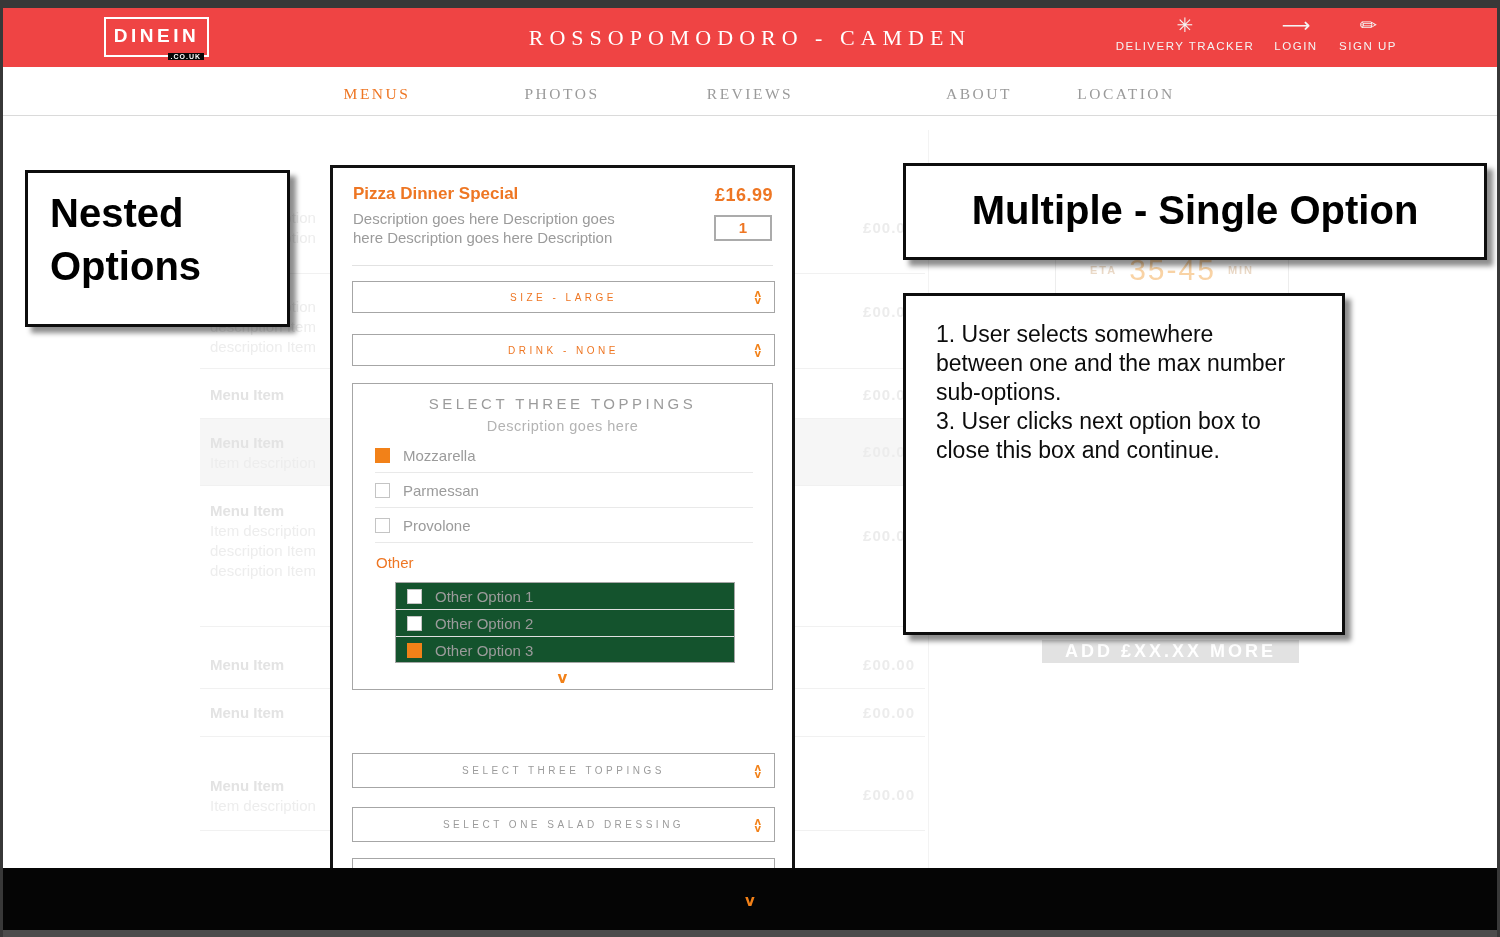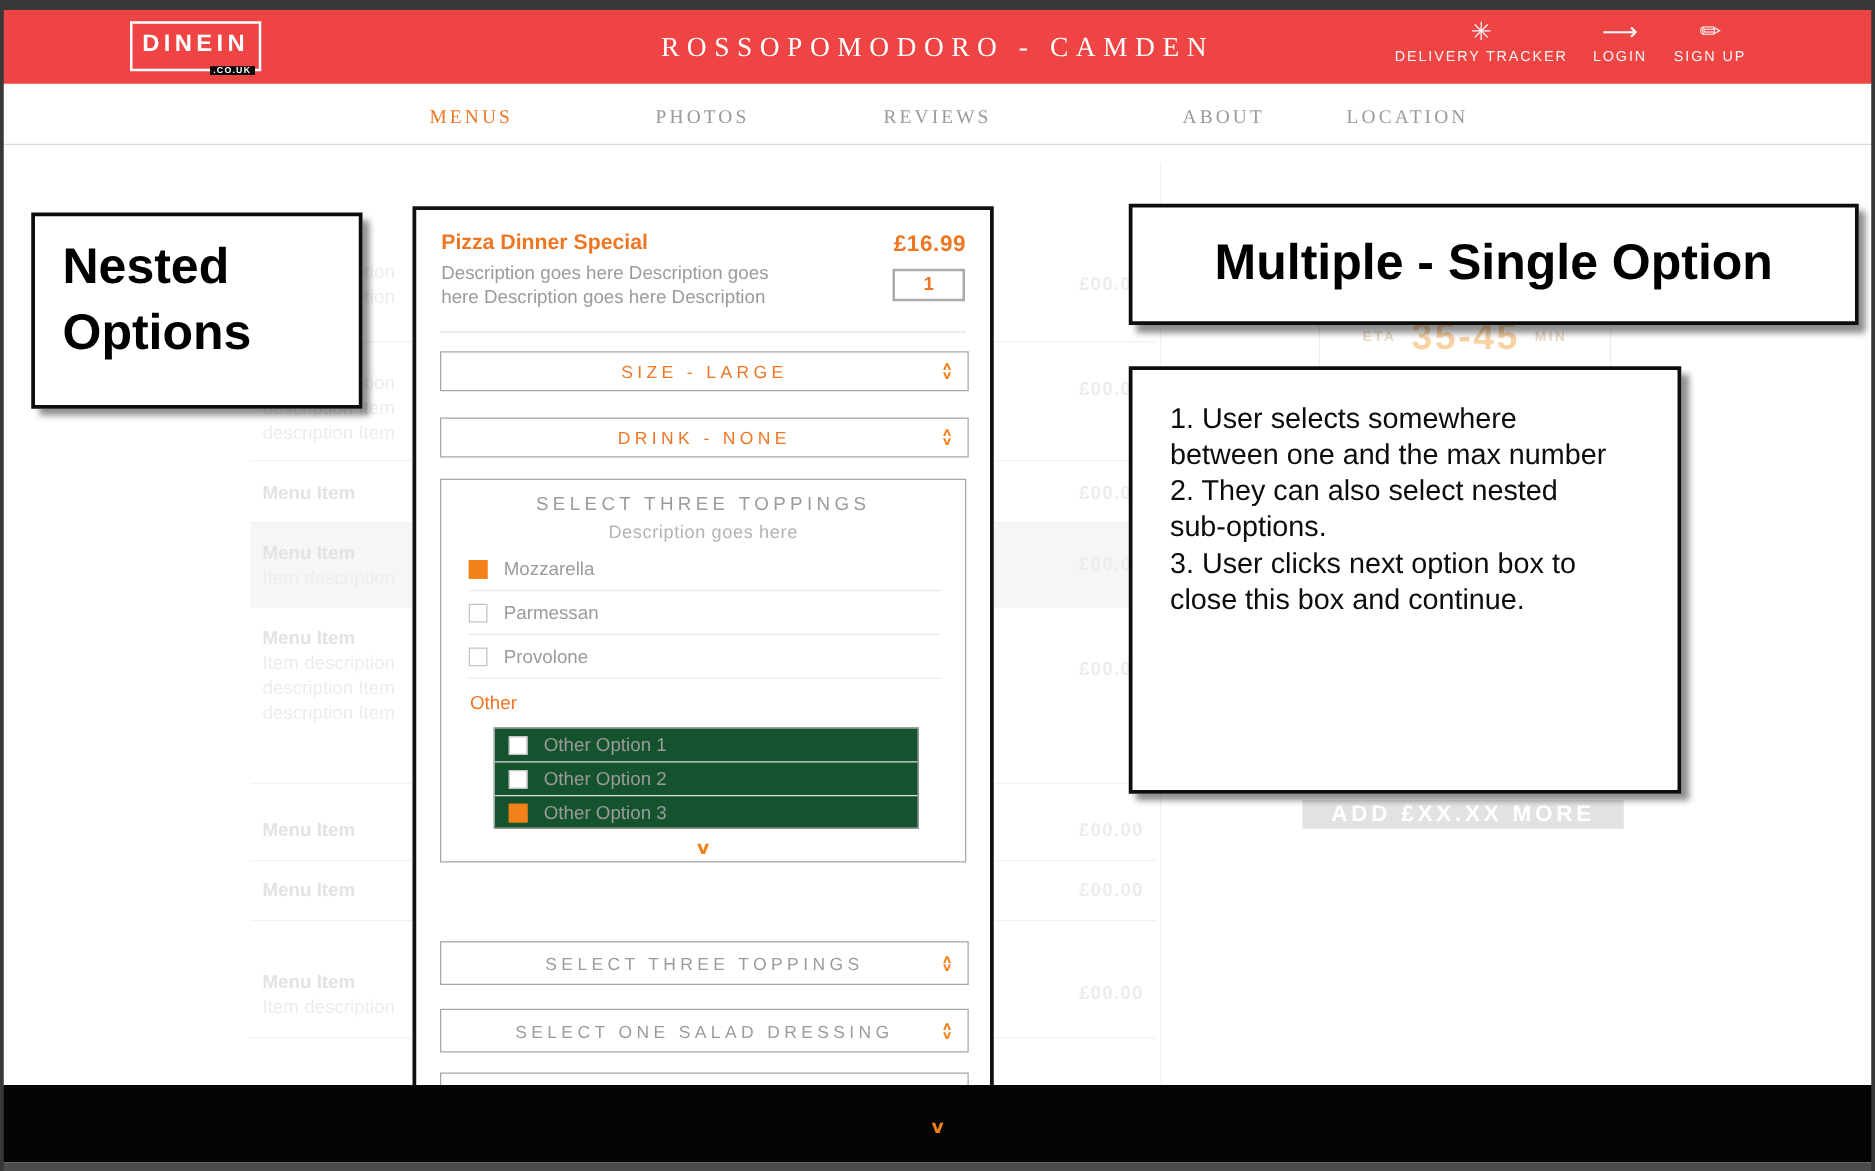--- a/index.html
+++ b/index.html
@@ -35,37 +35,37 @@
   .hl-row{background:#f6f6f6;}
   .sep{height:1px;background:#f1f1f1;left:200px;width:725px;}
   .bgtitle{font-weight:700;font-size:15px;color:#e3e3e3;height:20px;line-height:20px;}
   .bgdesc{font-size:15px;color:#ededed;height:20px;line-height:20px;}
   .bgprice{width:70px;text-align:right;font-weight:700;font-size:15px;letter-spacing:1px;
            color:#ececec;height:18px;line-height:18px;}
   .vdiv{left:928px;top:130px;width:1px;height:738px;background:#f3f3f3;}
   .eta-box{left:1055px;top:245px;width:232px;height:47px;border:1px solid #ededed;
            display:flex;align-items:center;justify-content:center;background:#fff;}
   .eta-sm{font-size:11px;letter-spacing:2px;color:#ead9c7;font-weight:700;}
-  .eta-val{font-size:30px;font-weight:700;letter-spacing:2px;color:#f9d3a5;margin:0 12px;}
+  .eta-val{font-size:30px;font-weight:400;letter-spacing:2px;color:#f9d3a5;margin:0 12px;}
   .add-more{left:1042px;top:640px;width:257px;height:23px;background:#e2e2e2;color:#fff;
             font-weight:700;font-size:18px;letter-spacing:3px;text-align:center;line-height:23px;}
 
   
   .modal{position:absolute;left:330px;top:165px;width:465px;height:712px;background:#fff;
          border:3px solid #121212;box-sizing:border-box;z-index:20;}
   .m-title{position:absolute;left:20px;top:16px;font-size:17px;font-weight:700;color:#EE7623;}
   .m-desc{position:absolute;left:20px;top:41px;font-size:15px;line-height:19px;color:#9b9b9b;}
   .m-price{position:absolute;right:19px;top:17px;font-size:18px;font-weight:700;color:#EE7623;letter-spacing:.5px;}
   .m-qty{position:absolute;left:381px;top:47px;width:54px;height:22px;border:2px solid #ababab;
          color:#EE7623;font-size:15px;font-weight:700;text-align:center;line-height:22px;cursor:pointer;}
   .m-div{position:absolute;left:19px;top:97px;width:421px;height:1px;background:#e2e2e2;}
   .opt-box{position:absolute;left:19px;width:421px;height:30px;border:1px solid #a6a6a6;
            background:#fff;display:flex;align-items:center;justify-content:center;cursor:pointer;
            box-sizing:content-box;}
-  .opt-label{font-size:14px;letter-spacing:3.5px;color:#EE7623;}
+  .opt-label{font-size:10px;letter-spacing:3.5px;color:#EE7623;}
   .opt-label.gray{color:#9b9b9b;}
   .chev{position:absolute;right:13px;top:50%;transform:translateY(-50%);display:flex;
         flex-direction:column;align-items:center;color:#F28118;
         font-family:"DejaVu Sans",sans-serif;font-size:10px;line-height:7px;font-weight:700;}
   .tp-panel{position:absolute;left:19px;top:215px;width:421px;height:307px;border:1px solid #a6a6a6;
             box-sizing:border-box;background:#fff;}
   .tp-title{position:absolute;left:0;top:11px;width:100%;text-align:center;font-size:15px;
             letter-spacing:3.5px;color:#9b9b9b;}
   .tp-desc{position:absolute;left:0;top:34px;width:100%;text-align:center;font-size:14.5px;
            letter-spacing:.5px;color:#b3b3b3;}
@@ -283,21 +283,20 @@
   <div class="anno anno-ms">
     <div>Multiple - Single Option</div>
   </div>
   <div class="anno anno-nested">
     <div>Nested</div>
     <div>Options</div>
   </div>
   <div class="anno anno-instr">
     <div>1. User selects somewhere</div>
     <div>between one and the max number</div>
-    <div>2. They can also select nested</div>
     <div>sub-options.</div>
     <div>3. User clicks next option box to</div>
     <div>close this box and continue.</div>
   </div>
 
   <div class="abs frame f-top"></div>
   <div class="abs frame f-bottom"></div>
   <div class="abs frame f-left"></div>
   <div class="abs frame f-right"></div>
 

